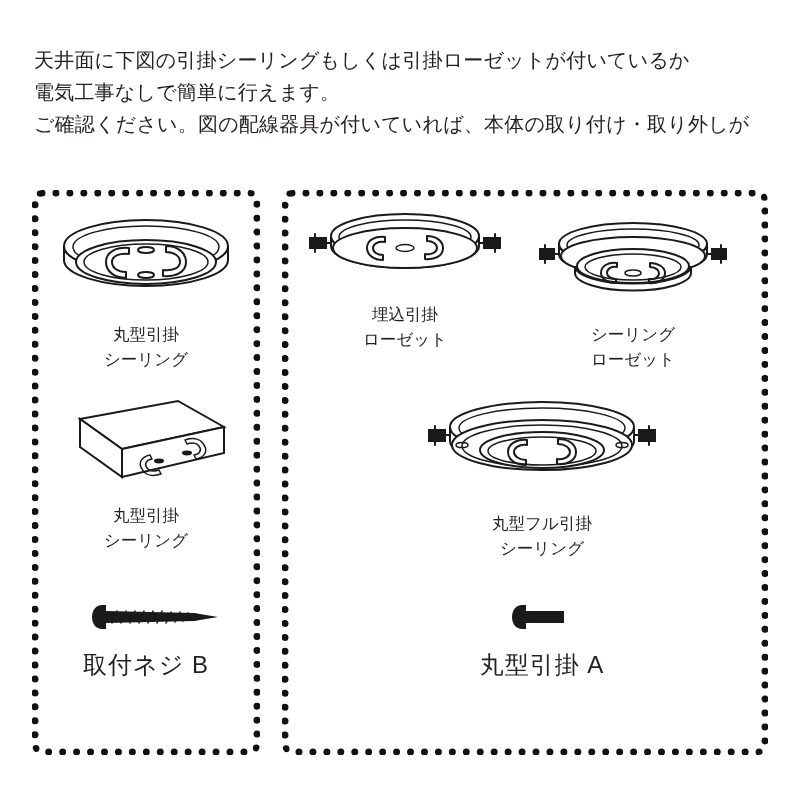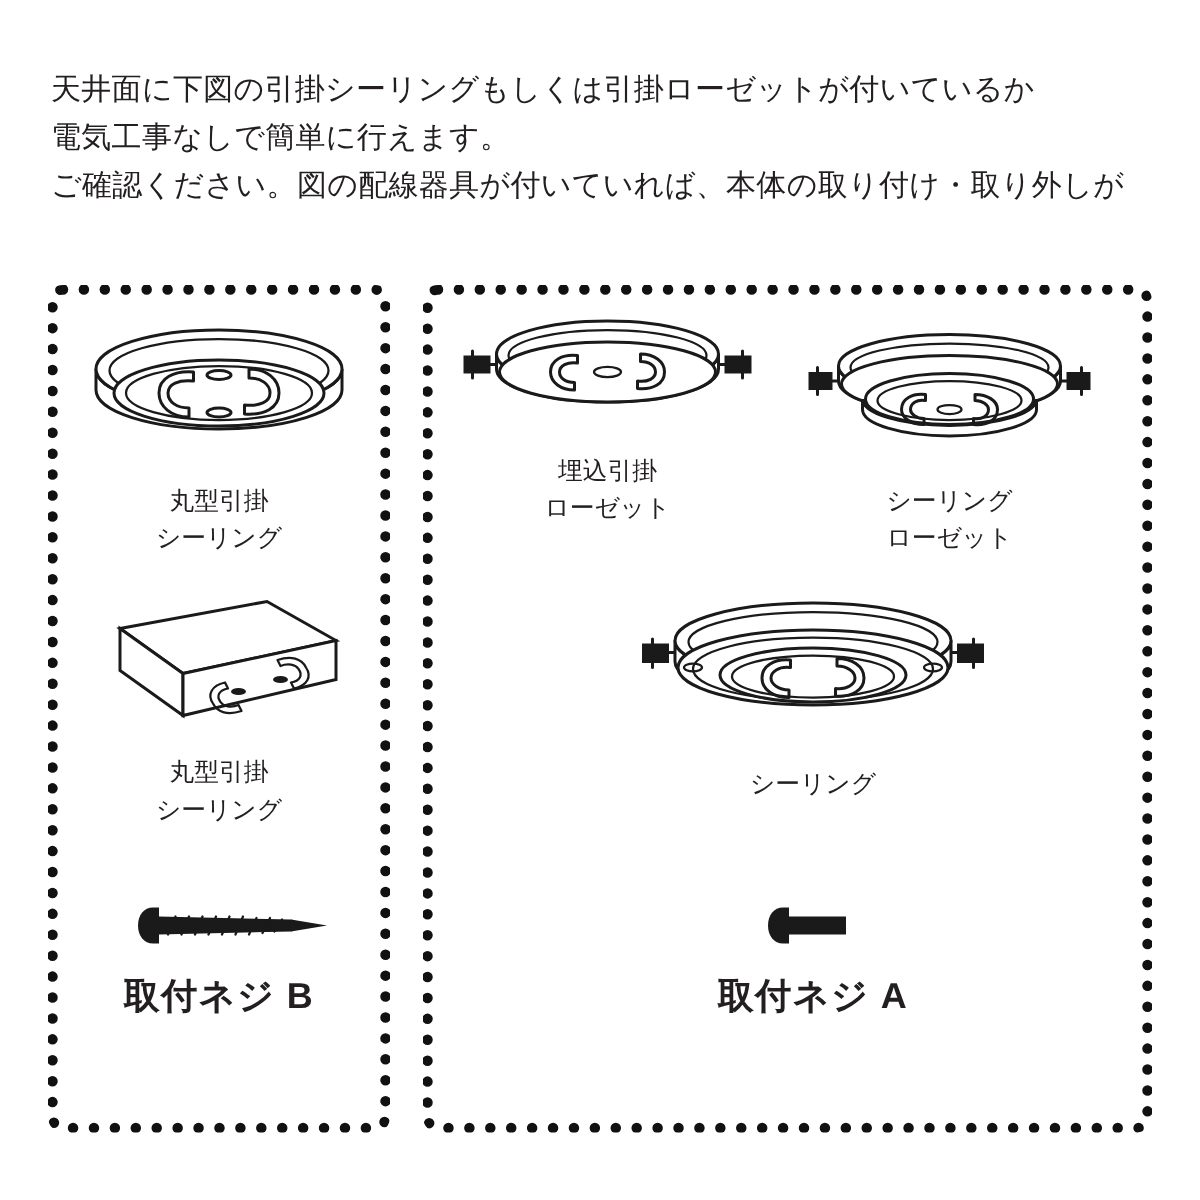--- a/index.html
+++ b/index.html
@@ -56,21 +56,21 @@
   .caption {
     margin-top: 16px;
     font-size: 16.5px;
     line-height: 25px;
     color: #231f20;
     white-space: nowrap;
   }
   .caption.big {
     font-size: 24px;
     line-height: 30px;
-    font-weight: 700;
+    font-weight: 400;
     letter-spacing: 1px;
   }
 
   
   #item-round-ceiling { left: 46px;  top: 218px; width: 200px; }
   #item-square-ceiling{ left: 46px;  top: 395px; width: 200px; }
   #item-screw-b       { left: 46px;  top: 600px; width: 200px; }
 
   #item-embed-rosette { left: 302px; top: 206px; width: 206px; }
   #item-full-rosette  { left: 528px; top: 218px; width: 210px; }
@@ -255,34 +255,35 @@
         <ellipse class="ln-t" cx="120" cy="56" rx="54" ry="14"></ellipse>
 
         <path class="ln" d="M86 57 C86 49 94 44 105 45 L105 50 C97 49 92 53 92 57 C92 61 97 65 104 65 L104 70 C94 70 86 65 86 57 Z"></path>
         <path class="ln" d="M154 57 C154 65 146 70 135 69 L135 64 C143 65 148 61 148 57 C148 53 143 49 136 49 L136 44 C146 44 154 49 154 57 Z"></path>
 
         <ellipse class="ln-t" cx="40" cy="50" rx="6" ry="2.6"></ellipse>
         <ellipse class="ln-t" cx="200" cy="50" rx="6" ry="2.6"></ellipse>
       </svg>
     </div>
     <div class="caption">
+      <div>丸型フル引掛</div>
       <div>シーリング</div>
     </div>
   </div>
 
   <div class="item" id="item-screw-a">
     <div class="art">
       <svg width="80" height="34" viewBox="0 0 80 34">
 
         <path class="solid" d="M20 5 C14 5 10 10 10 17 C10 24 14 29 20 29 L24 29 L24 5 Z"></path>
         <path class="ln-t" stroke="#ffffff" stroke-width="2" d="M12 17 L24 17"></path>
 
         <path class="solid" d="M24 11 L62 11 L62 23 L24 23 Z"></path>
 
         <path class="ln-t" stroke="#ffffff" stroke-width="2.4" d="M28 17 L60 17"></path>
       </svg>
     </div>
     <div class="caption big">
-      <div>取付ネジ A</div>
+      <div>丸型引掛 A</div>
     </div>
   </div>
 
 </div>
 
 </body></html>

